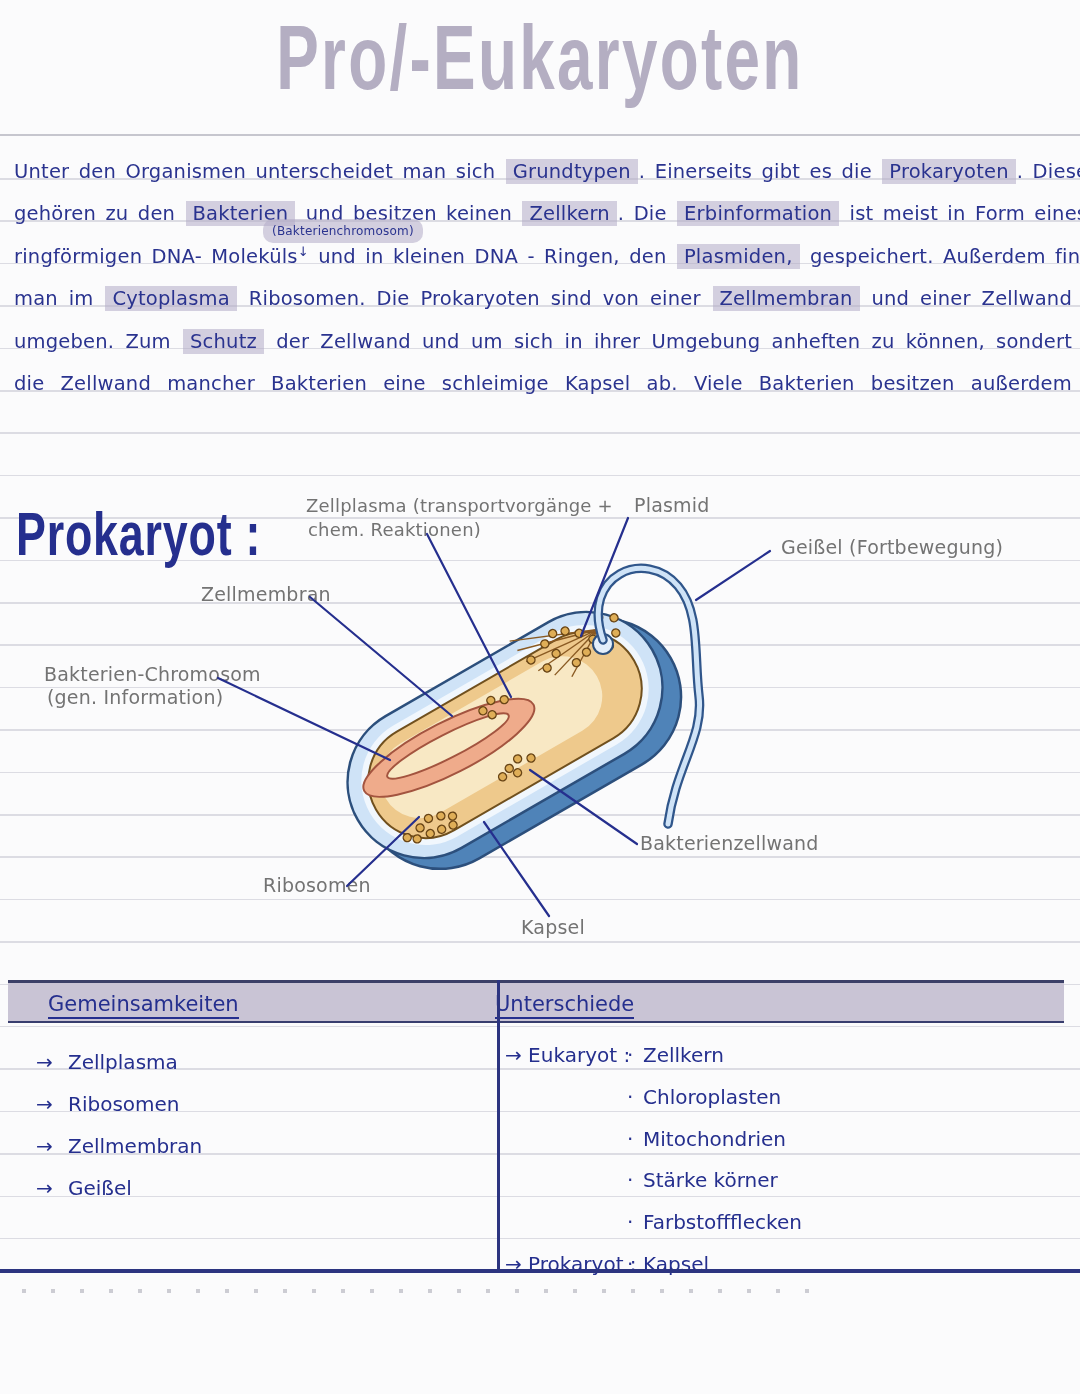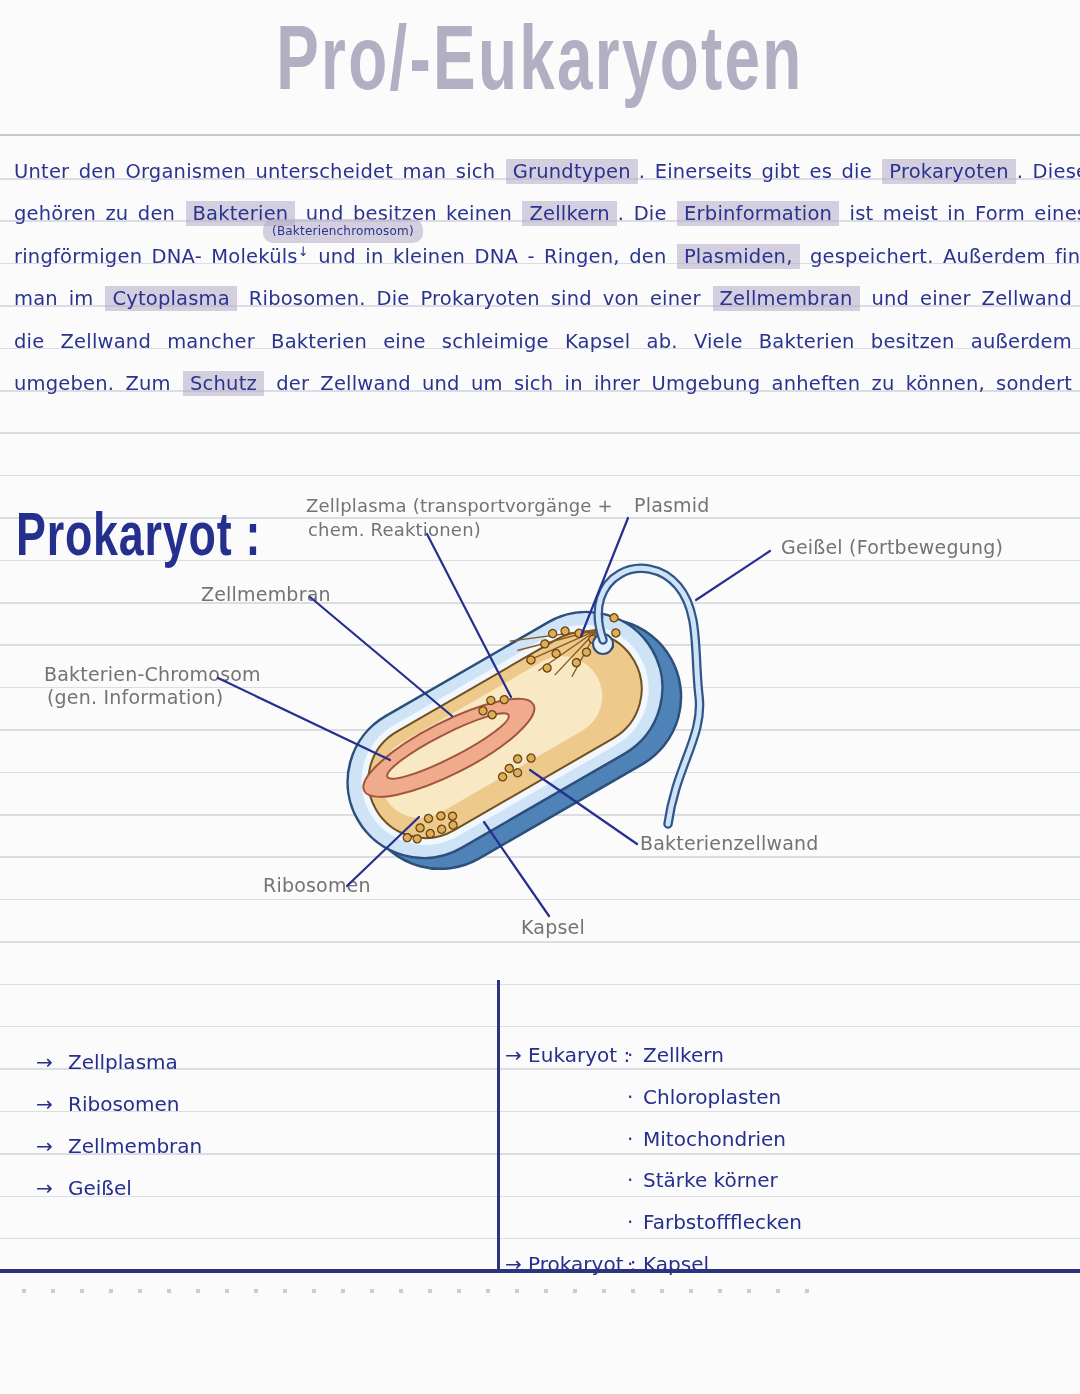--- a/index.html
+++ b/index.html
@@ -59,22 +59,22 @@
 
   <div class="title-wrap">
     <div class="title">Pro/-Eukaryoten</div>
   </div>
 
   <div class="para">
     <div class="pline just"><span>Unter den Organismen unterscheidet man sich </span><span class="hl">Grundtypen</span><span>. Einerseits gibt es die </span><span class="hl">Prokaryoten</span><span>. Diese</span></div>
     <div class="pline just"><span>gehören zu den </span><span class="hl">Bakterien</span><span> und besitzen keinen </span><span class="hl">Zellkern</span><span>. Die </span><span class="hl">Erbinformation</span><span> ist meist in Form eines</span></div>
     <div class="pline just"><span>ringförmigen DNA- Moleküls</span><span class="sup">↓</span><span> und in kleinen DNA - Ringen, den </span><span class="hl">Plasmiden,</span><span> gespeichert. Außerdem findet</span></div>
     <div class="pline just"><span>man im </span><span class="hl">Cytoplasma</span><span> Ribosomen. Die Prokaryoten sind von einer </span><span class="hl">Zellmembran</span><span> und einer Zellwand</span></div>
+    <div class="pline just"><span>umgeben. Zum </span><span class="hl">Schutz</span><span> der Zellwand und um sich in ihrer Umgebung anheften zu können, sondert</span></div>
     <div class="pline just"><span>die Zellwand mancher Bakterien eine schleimige Kapsel ab. Viele Bakterien besitzen außerdem</span></div>
-    <div class="pline just"><span>umgeben. Zum </span><span class="hl">Schutz</span><span> der Zellwand und um sich in ihrer Umgebung anheften zu können, sondert</span></div>
     <div class="annotation">(Bakterienchromosom)</div>
   </div>
 
   <div class="diagram-heading">Prokaryot :</div>
   <div class="lbl small" style="left:306px;top:495px;">Zellplasma (transportvorgänge +</div>
   <div class="lbl small" style="left:308px;top:519px;">chem. Reaktionen)</div>
   <div class="lbl" style="left:634px;top:494px;">Plasmid</div>
   <div class="lbl" style="left:781px;top:536px;">Geißel (Fortbewegung)</div>
   <div class="lbl" style="left:201px;top:583px;">Zellmembran</div>
   <div class="lbl" style="left:44px;top:663px;">Bakterien-Chromosom</div>
@@ -151,20 +151,24 @@
       <line x1="628" y1="40" x2="581" y2="158"></line>
       <line x1="770" y1="73" x2="696" y2="122"></line>
       <line x1="310" y1="119" x2="452" y2="238"></line>
       <line x1="218" y1="200" x2="390" y2="282"></line>
       <line x1="530" y1="292" x2="637" y2="366"></line>
       <line x1="347" y1="408" x2="419" y2="339"></line>
       <line x1="549" y1="438" x2="484" y2="344"></line>
     </g>
   </svg>
 
+  <div class="thead-band">
+    <span class="th th-left">Gemeinsamkeiten</span>
+    <span class="th th-right">Unterschiede</span>
+  </div>
   <div class="vdivider"></div>
 
   <div class="tlist tlist-left">
     <div class="trow">
         <span class="arrow-cell">→</span>
         <span>Zellplasma</span>
       </div>
     <div class="trow">
         <span class="arrow-cell">→</span>
         <span>Ribosomen</span>

